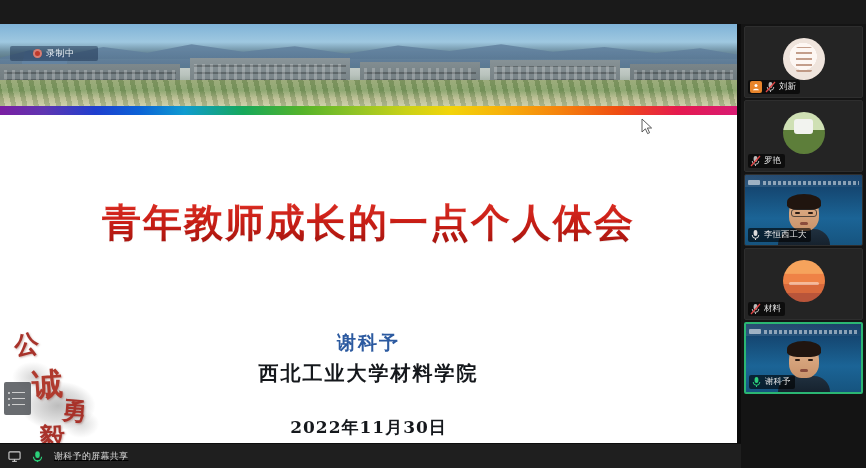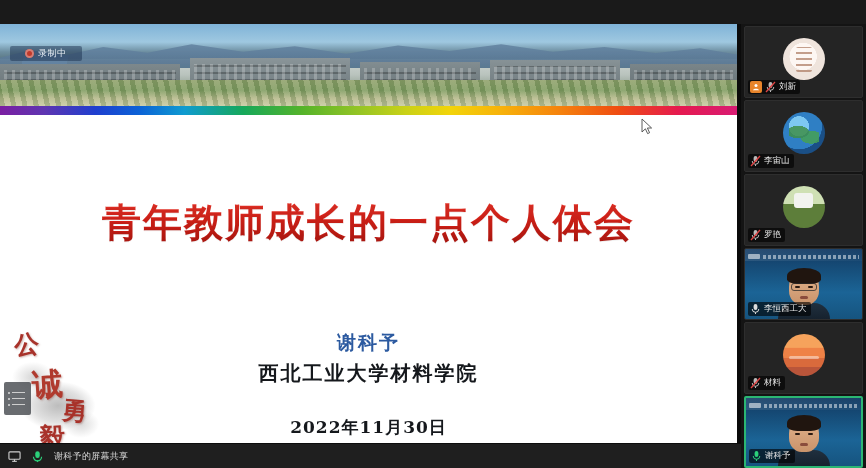--- a/index.html
+++ b/index.html
@@ -74,21 +74,21 @@
     background:linear-gradient(to bottom,#8fa070 0%,#7d9a64 40%,#b9bb93 70%,#cfcfae 100%);
   }
   .greenery:after{
     content:""; position:absolute; inset:0;
     background:repeating-linear-gradient(78deg,rgba(90,120,60,.45) 0 5px,rgba(200,210,160,.35) 5px 11px);
     opacity:.7;
   }
   .rec-badge{
     position:absolute; left:10px; top:22px;
     display:flex; align-items:center; gap:4px;
-    padding:1px 15px; border-radius:2px;
+    padding:1px 23px; border-radius:2px;
     background:rgba(20,40,70,.45);
   }
   .rec-dot{ width:9px; height:9px; border-radius:50%; background:#c0392b; box-shadow:0 0 0 2px rgba(255,255,255,.35) inset; }
   .rec-text{ font-size:9px; color:#e8eef5; letter-spacing:.5px; }
 
   
   .rainbow{
     position:absolute; left:0; top:82px; width:737px; height:9px;
     background:linear-gradient(to right,
       #7b1fa2 0%, #5e35b1 6%, #1e3fcf 13%, #0b63d6 19%,
@@ -260,21 +260,21 @@
   }
   .mic{ width:11px; height:12px; flex:0 0 auto; }
   .tile-name{
     font-size:8.5px; color:#e6e6e6; white-space:nowrap; overflow:hidden; text-overflow:ellipsis;
   }
 
   
   .sharebar{
     position:absolute; left:0; bottom:0; width:741px; height:24px;
     background:#1f1f1f; border-top:1px solid #0d0d0d;
-    display:flex; align-items:center; gap:10px; padding:12px 8px;
+    display:flex; align-items:center; gap:10px; padding:12px 8px;text-decoration:underline;
   }
   .sb-icon{ width:13px; height:13px; flex:0 0 auto; }
   .sb-text{ font-size:9px; color:#dcdcdc; letter-spacing:.3px; }
   .rail-gap{
     position:absolute; left:737px; top:24px; width:4px; height:444px; background:#0b0b0b;
   }
 </style>
 </head>
 <body>
 
@@ -357,32 +357,20 @@
         <svg class="mic" viewBox="0 0 11 12">
           <rect x="3.6" y="1" width="3.8" height="6" rx="1.9" fill="#b9b9b9"></rect>
           <path d="M2.2,6 a3.3,3.3 0 0 0 6.6,0" fill="none" stroke="#b9b9b9" stroke-width="1"></path>
           <line x1="5.5" y1="9.3" x2="5.5" y2="11" stroke="#b9b9b9" stroke-width="1"></line>
           <line x1="1" y1="11" x2="10" y2="1" stroke="#e04343" stroke-width="1.3"></line>
         </svg>
         <span class="tile-name">刘新</span>
       </div>
     </div>
 
-    <div class="tile">
-      <div class="avatar av-earth"></div>
-      <div class="tile-label">
-        <svg class="mic" viewBox="0 0 11 12">
-          <rect x="3.6" y="1" width="3.8" height="6" rx="1.9" fill="#b9b9b9"></rect>
-          <path d="M2.2,6 a3.3,3.3 0 0 0 6.6,0" fill="none" stroke="#b9b9b9" stroke-width="1"></path>
-          <line x1="5.5" y1="9.3" x2="5.5" y2="11" stroke="#b9b9b9" stroke-width="1"></line>
-          <line x1="1" y1="11" x2="10" y2="1" stroke="#e04343" stroke-width="1.3"></line>
-        </svg>
-        <span class="tile-name">李宙山</span>
-      </div>
-    </div>
 
     <div class="tile">
       <div class="avatar av-nature"></div>
       <div class="tile-label">
         <svg class="mic" viewBox="0 0 11 12">
           <rect x="3.6" y="1" width="3.8" height="6" rx="1.9" fill="#b9b9b9"></rect>
           <path d="M2.2,6 a3.3,3.3 0 0 0 6.6,0" fill="none" stroke="#b9b9b9" stroke-width="1"></path>
           <line x1="5.5" y1="9.3" x2="5.5" y2="11" stroke="#b9b9b9" stroke-width="1"></line>
           <line x1="1" y1="11" x2="10" y2="1" stroke="#e04343" stroke-width="1.3"></line>
         </svg>

